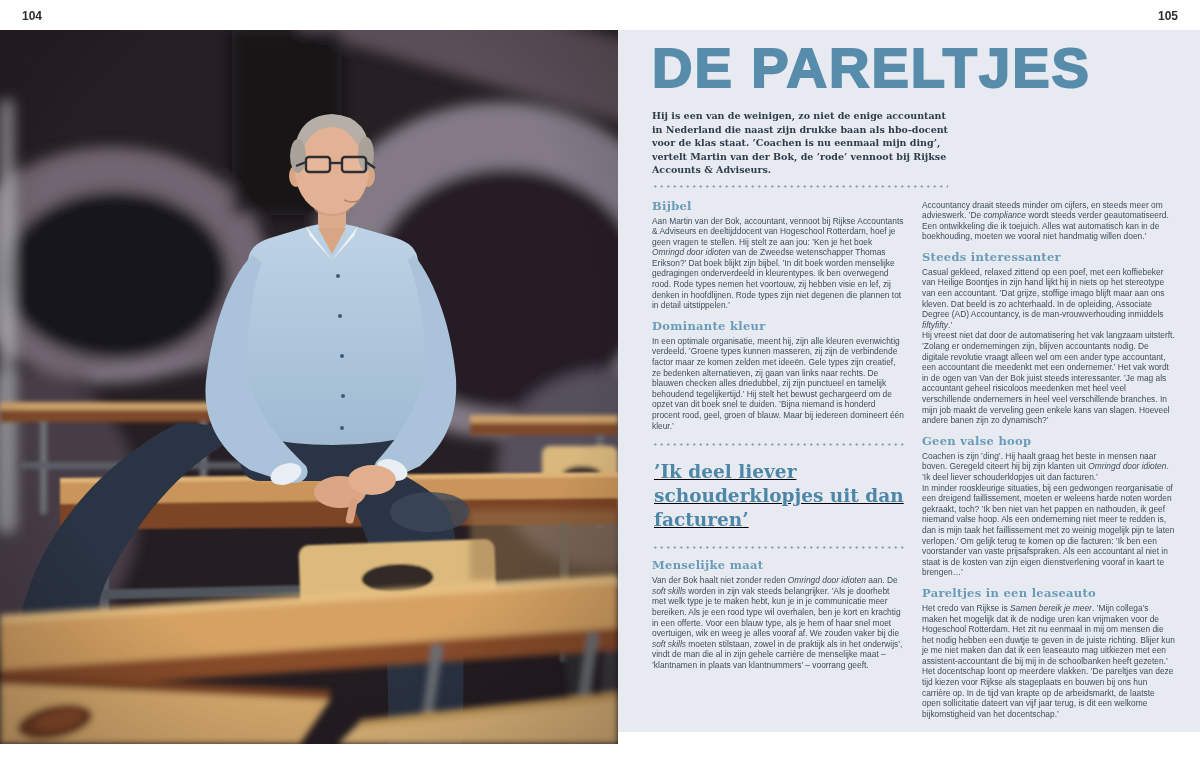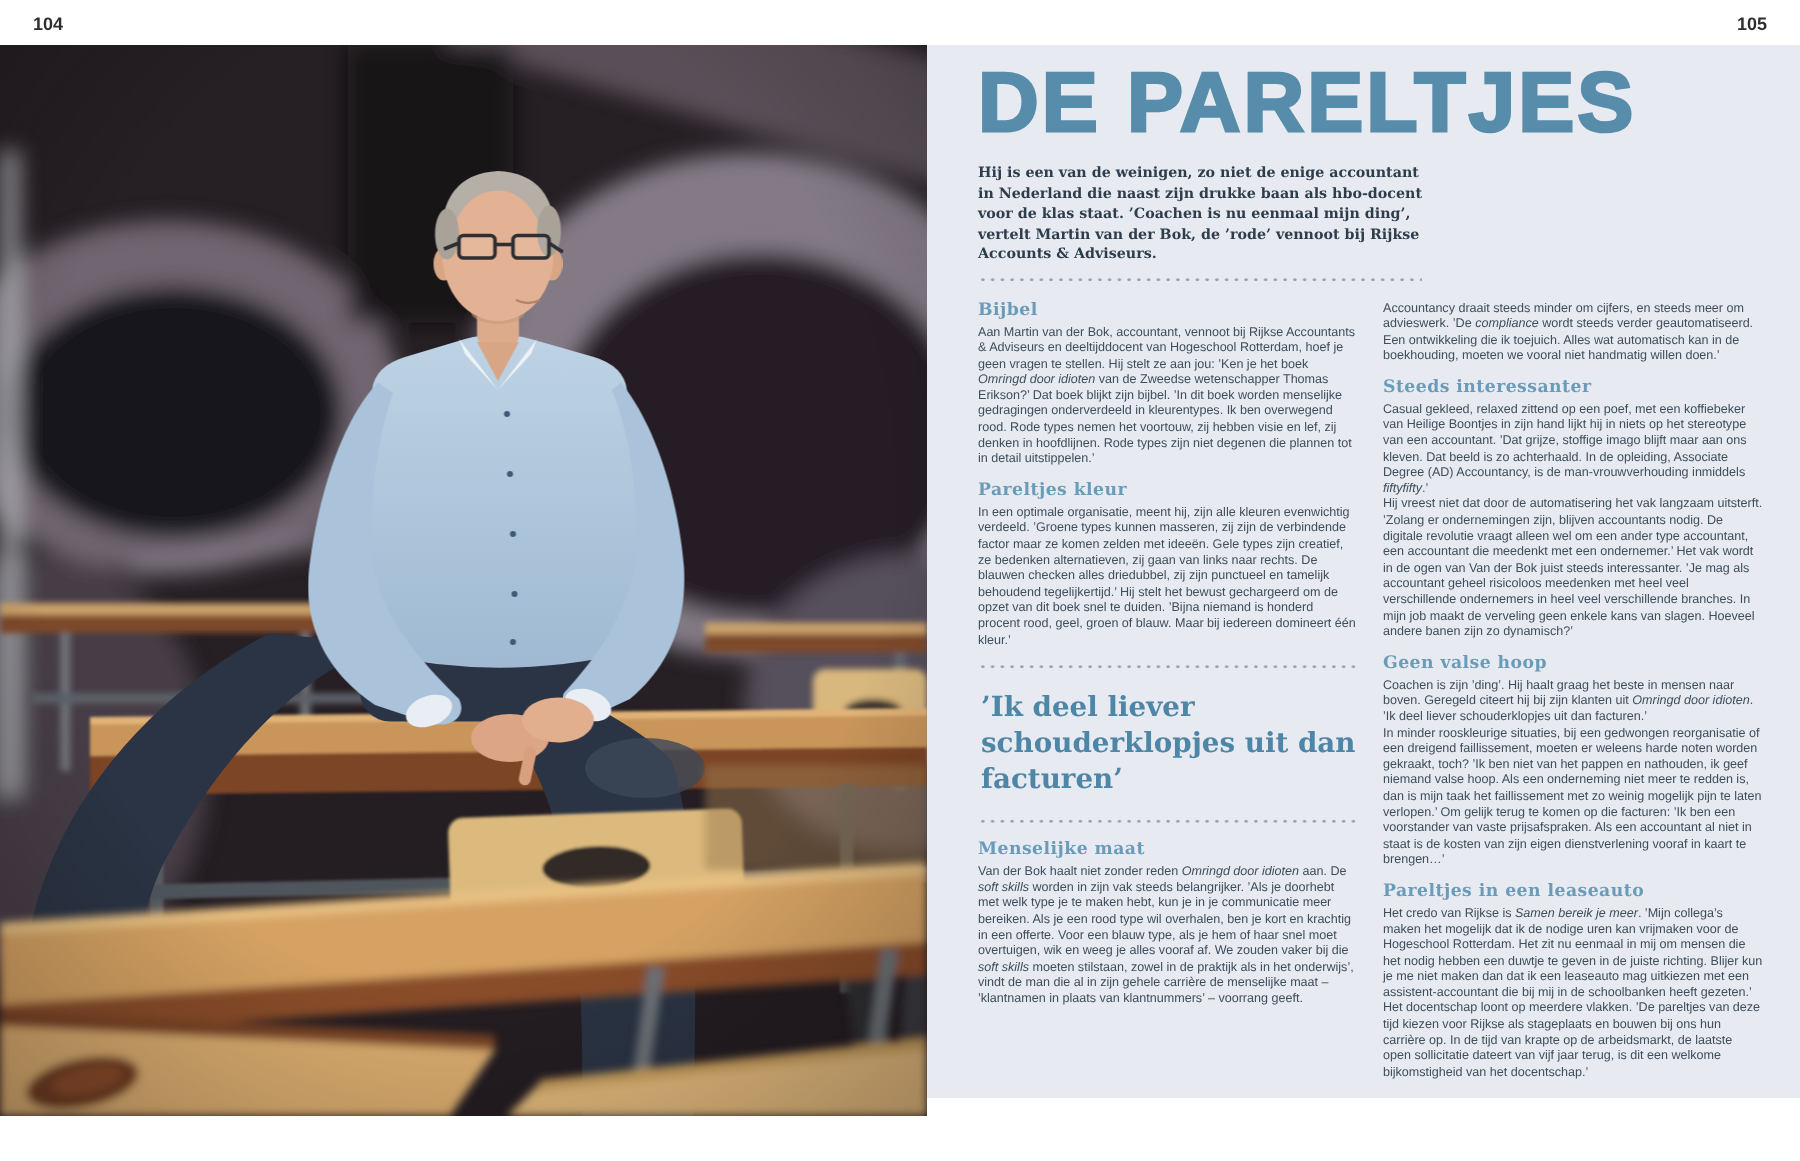--- a/index.html
+++ b/index.html
@@ -23,21 +23,21 @@
   .dotted{height:3px;margin-top:8px;width:296px;
           background-image:radial-gradient(circle,#97a1ab 1px,transparent 1.2px);
           background-size:6.5px 3px;background-repeat:repeat-x;}
   .cols{display:flex;gap:17px;margin-top:12px;}
   .col{width:253px;}
   .sec-h{font-family:"DejaVu Serif",serif;font-weight:bold;font-size:11.5px;line-height:13px;
          color:#6a9cba;letter-spacing:.3px;margin:9px 0 3px;}
   .col .sec-h:first-child{margin-top:0;}
   .body-p{font-size:8.4px;line-height:10.6px;color:#3f4e5c;margin:0;}
   .body-p em{font-style:italic;margin-top:12px;}
-  .quote-block{margin:12px 0 10px;width:253px;}
+  .quote-block{margin:12px 0 10px;width:253px;text-decoration:underline;}
   .quote-dotted{height:3px;width:253px;
           background-image:radial-gradient(circle,#97a1ab 1px,transparent 1.2px);
           background-size:6.5px 3px;background-repeat:repeat-x;}
   .pull-quote{font-family:"DejaVu Serif",serif;font-weight:bold;font-size:18.5px;line-height:24px;
           color:#4e86a8;margin:14px 0 14px 2px;}
 
   
   .credits{position:absolute;left:600px;top:753px;width:600px;display:flex;align-items:center;
            justify-content:center;gap:5px;font-size:7.5px;letter-spacing:.7px;color:#7e8287;}
   .credits .cr-name{white-space:nowrap;}
@@ -197,21 +197,21 @@
       </div>
 
       <div class="intro">Hij is een van de weinigen, zo niet de enige accountant in Nederland die naast zijn drukke baan als hbo-docent voor de klas staat. ’Coachen is nu eenmaal mijn ding’, vertelt Martin van der Bok, de ’rode’ vennoot bij Rijkse Accounts &amp; Adviseurs.</div>
       <div class="dotted"></div>
 
       <div class="cols">
         <div class="col">
           <div class="sec-h">Bijbel</div>
           <p class="body-p">Aan Martin van der Bok, accountant, vennoot bij Rijkse Accountants &amp; Adviseurs en deeltijddocent van Hogeschool Rotterdam, hoef je geen vragen te stellen. Hij stelt ze aan jou: ’Ken je het boek <em>Omringd door idioten</em> van de Zweedse wetenschapper Thomas Erikson?’ Dat boek blijkt zijn bijbel. ’In dit boek worden menselijke gedragingen onderverdeeld in kleurentypes. Ik ben overwegend rood. Rode types nemen het voortouw, zij hebben visie en lef, zij denken in hoofdlijnen. Rode types zijn niet degenen die plannen tot in detail uitstippelen.’</p>
 
-          <div class="sec-h">Pareltjes kleur</div>
+          <div class="sec-h">Dominante kleur</div>
           <p class="body-p">In een optimale organisatie, meent hij, zijn alle kleuren evenwichtig verdeeld. ’Groene types kunnen masseren, zij zijn de verbindende factor maar ze komen zelden met ideeën. Gele types zijn creatief, ze bedenken alternatieven, zij gaan van links naar rechts. De blauwen checken alles driedubbel, zij zijn punctueel en tamelijk behoudend tegelijkertijd.’ Hij stelt het bewust gechargeerd om de opzet van dit boek snel te duiden. ’Bijna niemand is honderd procent rood, geel, groen of blauw. Maar bij iedereen domineert één kleur.’</p>
 
           <div class="quote-block">
             <div class="quote-dotted"></div>
             <div class="pull-quote">’Ik deel liever schouderklopjes uit dan facturen’</div>
             <div class="quote-dotted"></div>
           </div>
 
           <div class="sec-h">Menselijke maat</div>
           <p class="body-p">Van der Bok haalt niet zonder reden <em>Omringd door idioten</em> aan. De <em>soft skills</em> worden in zijn vak steeds belangrijker. ’Als je doorhebt met welk type je te maken hebt, kun je in je communicatie meer bereiken. Als je een rood type wil overhalen, ben je kort en krachtig in een offerte. Voor een blauw type, als je hem of haar snel moet overtuigen, wik en weeg je alles vooraf af. We zouden vaker bij die <em>soft skills</em> moeten stilstaan, zowel in de praktijk als in het onderwijs’, vindt de man die al in zijn gehele carrière de menselijke maat – ’klantnamen in plaats van klantnummers’ – voorrang geeft.</p>

